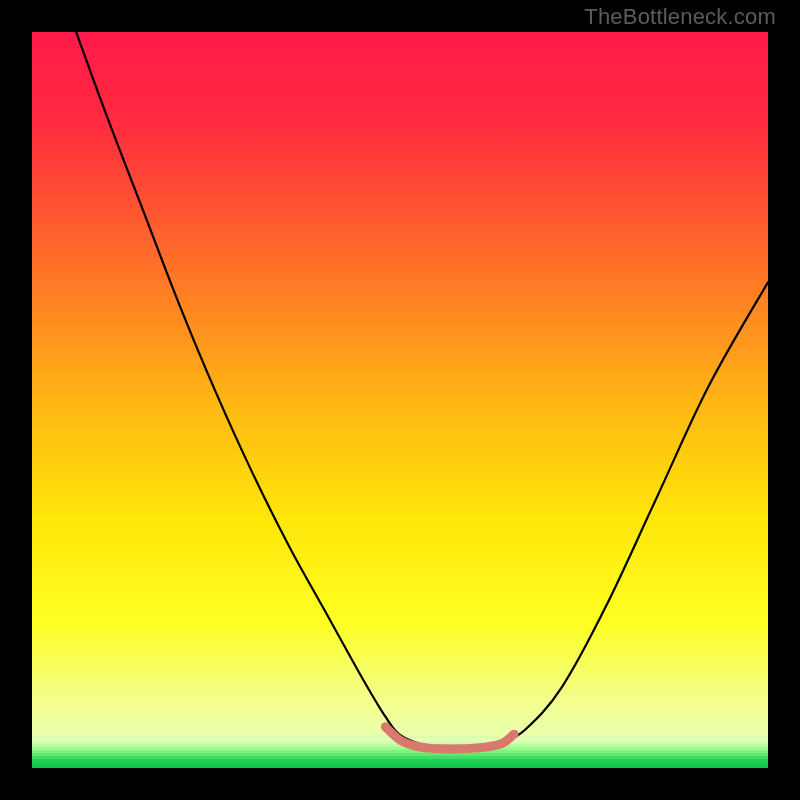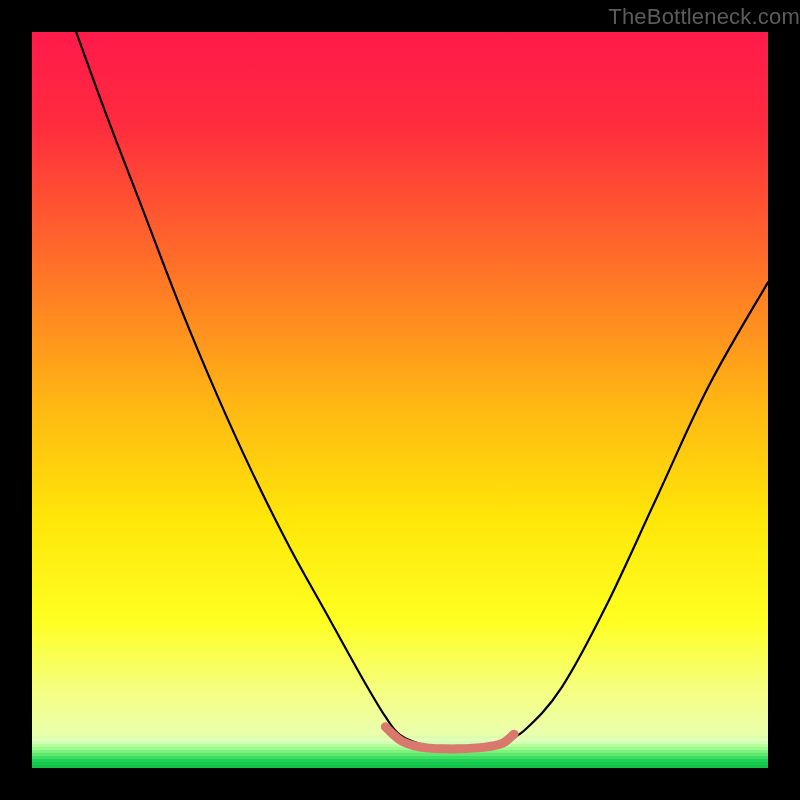--- a/index.html
+++ b/index.html
@@ -13,21 +13,21 @@
   }
   .frame {
     position: relative;
     width: 800px;
     height: 800px;
     background: #000;
   }
   .watermark {
     position: absolute;
     top: 4px;
-    right: 0;
+    right: 24px;
     color: #5c5c5c;
     font-size: 22px;
     font-weight: 500;
     letter-spacing: 0.2px;
     z-index: 20;
     user-select: none;
   }
   .plot-area {
     position: absolute;
     left: 32px;

